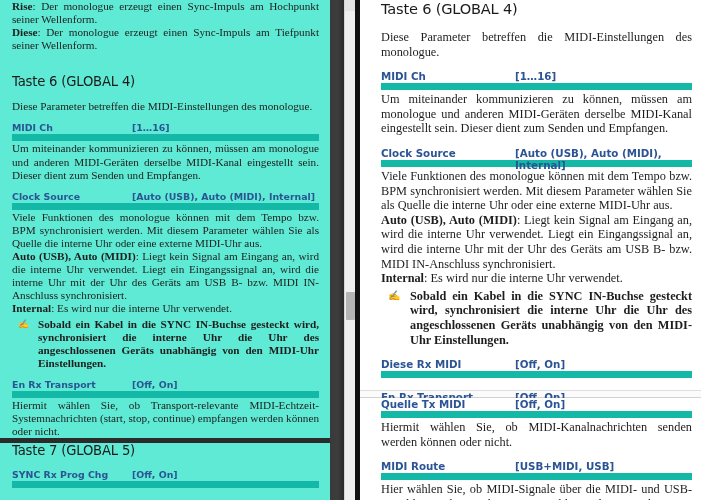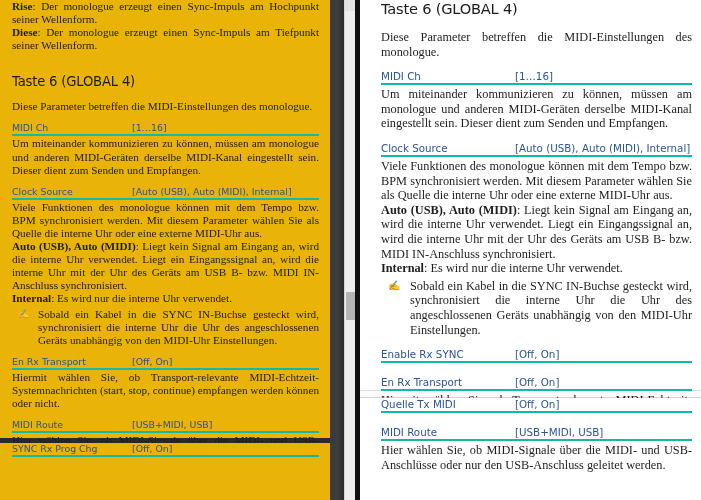--- a/index.html
+++ b/index.html
@@ -9,21 +9,21 @@
     font-family:"Liberation Serif", serif;
   }
   .app{position:relative;width:701px;height:500px;display:block;}
 
   
   .pane-left{
     position:absolute;left:0;top:0;width:330px;height:500px;
     background:#ffffff;overflow:hidden;
   }
   .pane-left .page{
-    position:relative;background:#eab308;
+    position:relative;background:#5eead4;
     padding:0 11px 0 12px;
     box-sizing:border-box;width:330px;
   }
   .pg1{height:438px;}
   .sep-dark{
     height:5px;background:#2b2b2b;width:330px;
     margin:0;padding:0;
   }
   .pg2{height:57px;padding-top:34px;}
 
@@ -75,34 +75,34 @@
     letter-spacing:-0.2px;
   }
   .body{
     color:#1d1d1d;
     text-align:justify;
   }
   .body b{font-weight:bold;}
   .param{
     position:relative;
     font-family:"DejaVu Sans", sans-serif;
-    font-weight:normal;color:#2b5494;
-    border-bottom:2px solid #14b8a6;
+    font-weight:bold;color:#2b5494;
+    border-bottom:7px solid #14b8a6;
     display:block;
   }
   .param .pname{display:inline-block;}
   .param .prange{position:absolute;}
   .note{
     display:flex;align-items:flex-start;
     color:#1d1d1d;
   }
   .note-icon{
     flex:0 0 auto;color:#1a1a1a;line-height:1;
   }
-  .note-txt{flex:1 1 auto;text-align:justify;}
+  .note-txt{flex:1 1 auto;text-align:justify;font-weight:bold;}
 
   
   .pane-left .h-sec{font-size:13.2px;line-height:16px;margin:0 0 10px 0;}
   .pane-left .body{font-size:11.2px;line-height:13.1px;margin:0;}
   .pane-left .param{font-size:9.4px;line-height:11px;margin:0 0 1px 0;padding-bottom:1px;}
   .pane-left .param .prange{left:120px;top:0;}
   .pane-left .note{font-size:11.2px;line-height:13.1px;margin:2px 0 0 0;padding-left:28px;}
   .pane-left .note-icon{font-size:9px;width:20px;margin-left:-22px;padding-top:2px;}
   .pane-left .gap{height:9px;}
 
@@ -182,20 +182,21 @@
       </p>
       <p class="body">
         <b>USB</b><span>: MIDI-Nachrichten werden nur am USB B-Anschluss empfangen und gesendet. Wir empfehlen diese Einstellung, falls Sie eine MIDI-Schnittstelle mit USB-Anschluss benutzen.</span>
       </p>
 
     </div>
 
     <div class="sep-dark"></div>
 
     <div class="page pg2">
+      <h2 class="h-sec">Taste 7 (GLOBAL 5)</h2>
       <div class="param">
         <span class="pname">SYNC Rx Prog Chg</span>
         <span class="prange">[Off, On]</span>
       </div>
     </div>
   </div>
 
   <div class="divider"></div>
   <div class="scroll-track">
     <div class="scroll-up"></div>
@@ -233,21 +234,21 @@
         <b>Internal</b><span>: Es wird nur die interne Uhr verwendet.</span>
       </p>
       <div class="note">
         <span class="note-icon">✍</span>
         <span class="note-txt">Sobald ein Kabel in die SYNC IN-Buchse gesteckt wird, synchronisiert die interne Uhr die Uhr des angeschlossenen Geräts unabhängig von den MIDI-Uhr Einstellungen.</span>
       </div>
 
       <div class="gap"></div>
 
       <div class="param">
-        <span class="pname">Enable Rx SYNC</span>
+        <span class="pname">Diese Rx MIDI</span>
         <span class="prange">[Off, On]</span>
       </div>
 
       <div class="gap"></div>
 
       <div class="param">
         <span class="pname">En Rx Transport</span>
         <span class="prange">[Off, On]</span>
       </div>
       <p class="body">Hiermit wählen Sie, ob Transport-relevante MIDI-Echtzeit-Systemnachrichten (start, stop, continue) empfangen werden können oder nicht.</p>
@@ -256,20 +257,21 @@
 
     </div>
 
     <div class="sep-light"></div>
 
     <div class="page rpg2">
       <div class="param">
         <span class="pname">Quelle Tx MIDI</span>
         <span class="prange">[Off, On]</span>
       </div>
+      <p class="body">Hiermit wählen Sie, ob MIDI-Kanalnachrichten senden werden können oder nicht.</p>
 
       <div class="gap"></div>
 
       <div class="param">
         <span class="pname">MIDI Route</span>
         <span class="prange">[USB+MIDI, USB]</span>
       </div>
       <p class="body">Hier wählen Sie, ob MIDI-Signale über die MIDI- und USB-Anschlüsse oder nur den USB-Anschluss geleitet werden.</p>
     </div>
   </div>

